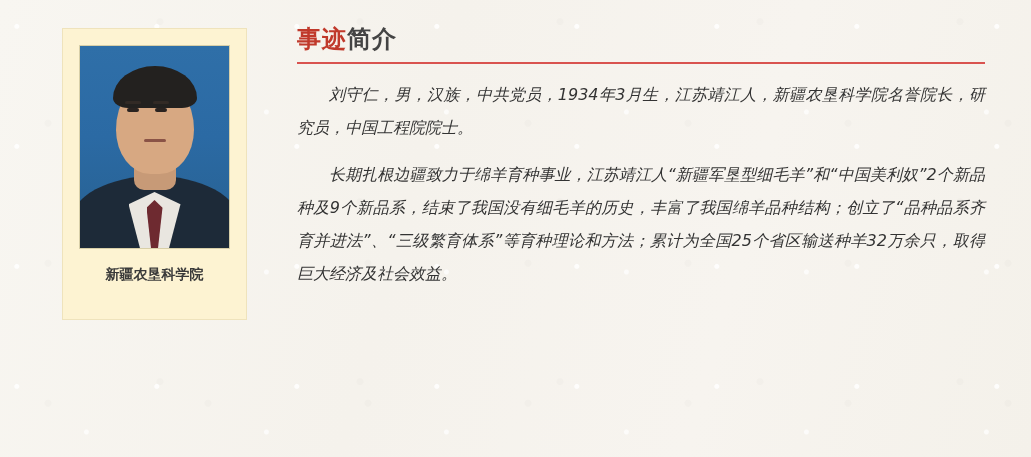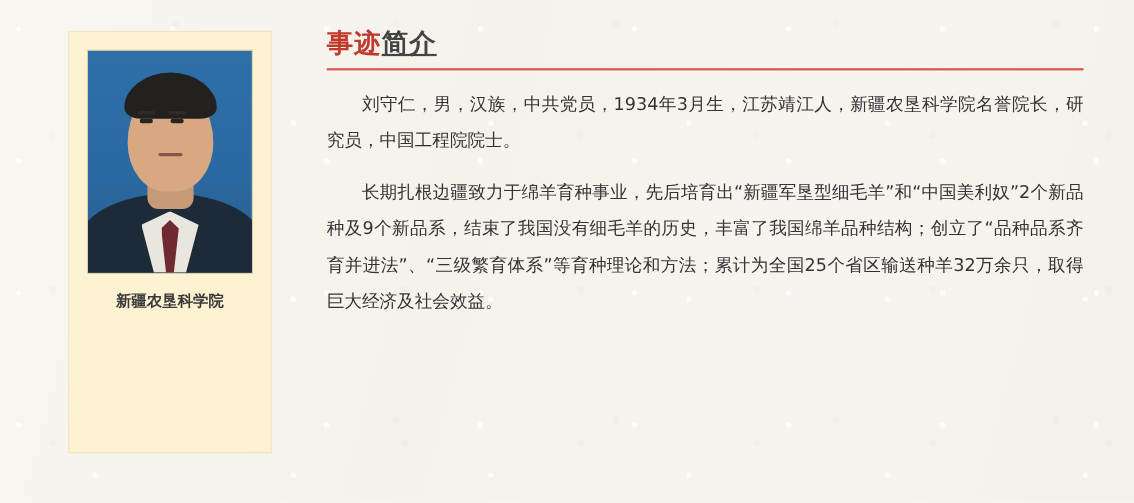--- a/index.html
+++ b/index.html
@@ -33,21 +33,21 @@
     height: 457px;
     box-sizing: border-box;
   }
 
   
   .profile {
     position: absolute;
     left: 62px;
     top: 28px;
     width: 185px;
-    height: 384px;
+    height: 292px;
     background: #fdf3d2;
     border: 1px solid #efe3bc;
     box-sizing: border-box;
     display: flex;
     flex-direction: column;
     align-items: center;
   }
   .portrait {
     width: 151px;
     height: 204px;
@@ -173,37 +173,38 @@
   }
   .section-title {
     font-size: 24px;
     line-height: 30px;
     font-weight: bold;
     color: #c0392b;
     letter-spacing: 1px;
     font-family: "DejaVu Sans", sans-serif;
     display: inline-block;
   }
-  .section-title .alt { color: #444444; text-decoration: underline; }
+  .section-title .alt { color: #444444; }
   .title-rule {
     position: absolute;
     left: 0;
     bottom: 0;
     width: 688px;
     height: 2px;
     background: #d9534f;
   }
   .para {
     font-size: 16px;
     line-height: 33px;
     color: #333333;
     text-align: justify;
     margin: 0 0 14px 0;
     text-indent: 2em;
     font-family: "DejaVu Sans", sans-serif;
+    font-style: italic;
   }
 </style>
 </head>
 <body>
 
 <div class="paper-bg"></div>
 
 <div class="page">
 
   <div class="profile">
@@ -225,16 +226,16 @@
     </div>
   </div>
 
   <div class="content">
     <div class="section-title-wrap">
       <div class="section-title"><span>事迹</span><span class="alt">简介</span></div>
       <div class="title-rule"></div>
     </div>
 
     <p class="para">刘守仁，男，汉族，中共党员，1934年3月生，江苏靖江人，新疆农垦科学院名誉院长，研究员，中国工程院院士。</p>
-    <p class="para">长期扎根边疆致力于绵羊育种事业，先后培育出“新疆军垦型细毛羊”和“中国美利奴”2个新品种及9个新品系，结束了我国没有细毛羊的历史，丰富了我国绵羊品种结构；创立了“品种品系齐育并进法”、“三级繁育体系”等育种理论和方法；累计为全国25个省区输送种羊32万余只，取得巨大经济及社会效益。</p>
+    <p class="para">长期扎根边疆致力于绵羊育种事业，江苏靖江人“新疆军垦型细毛羊”和“中国美利奴”2个新品种及9个新品系，结束了我国没有细毛羊的历史，丰富了我国绵羊品种结构；创立了“品种品系齐育并进法”、“三级繁育体系”等育种理论和方法；累计为全国25个省区输送种羊32万余只，取得巨大经济及社会效益。</p>
   </div>
 
 </div>
 
 </body></html>

